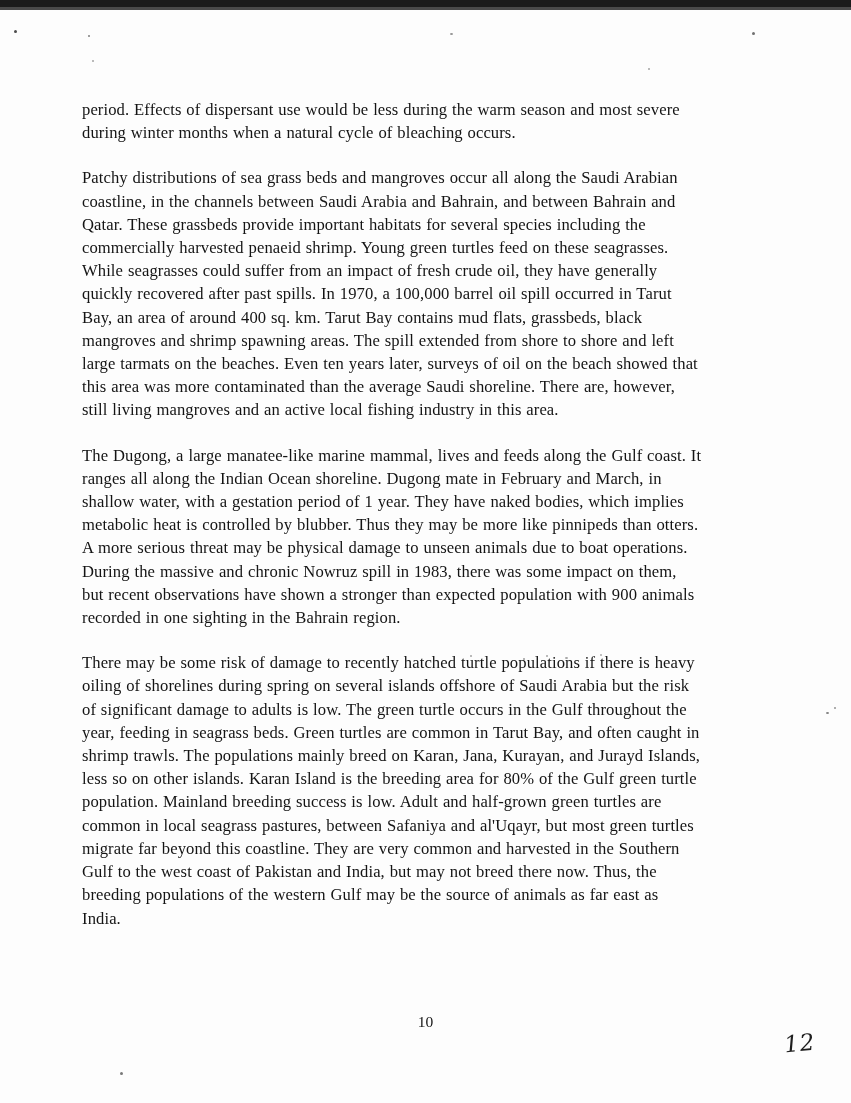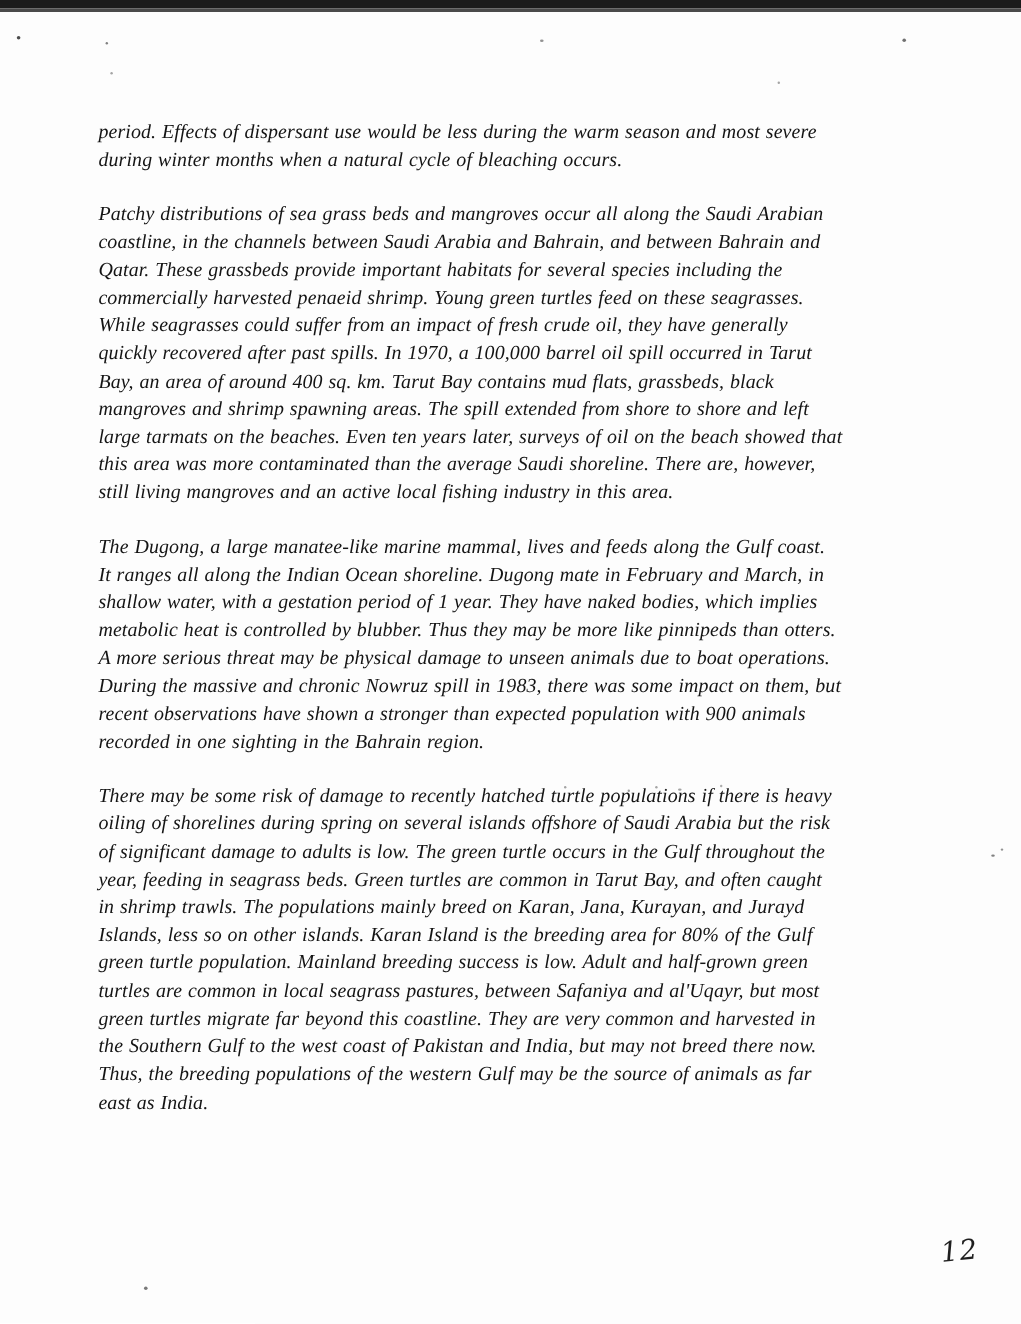--- a/index.html
+++ b/index.html
@@ -48,21 +48,20 @@
   }
 
   p.para {
     margin: 0 0 22px 0;
     font-size: 16.6px;
     line-height: 23.2px;
     text-align: left;
     letter-spacing: 0.1px;
     color: #141414;
     word-spacing: 0.6px;
-    font-style: italic;
   }
 
   .page-number {
     position: absolute;
     left: 0;
     top: 1013px;
     width: 851px;
     text-align: center;
     font-size: 15.5px;
     color: #141414;
@@ -125,15 +124,16 @@
   <span class="speck s13"></span>
   <span class="speck s14"></span>
 
   <div class="content">
     <p class="para">period.  Effects of dispersant use would be less during the warm season and most severe during winter months when a natural cycle of bleaching occurs.</p>
     <p class="para">Patchy distributions of sea grass beds and mangroves occur all along the Saudi Arabian coastline, in the channels between Saudi Arabia and Bahrain, and between Bahrain and Qatar.  These grassbeds provide important habitats for several species including the commercially harvested penaeid shrimp.  Young green turtles feed on these seagrasses.  While seagrasses could suffer from an impact of fresh crude oil, they have generally quickly recovered after past spills.  In 1970, a 100,000 barrel oil spill occurred in Tarut Bay, an area of around 400 sq. km.  Tarut Bay contains mud flats, grassbeds, black mangroves and shrimp spawning areas.  The spill extended from shore to shore and left large tarmats on the beaches.  Even ten years later, surveys of oil on the beach showed that this area was more contaminated than the average Saudi shoreline.  There are, however, still living mangroves and an active local fishing industry in this area.</p>
     <p class="para">The Dugong, a large manatee-like marine mammal, lives and feeds along the Gulf coast.  It ranges all along the Indian Ocean shoreline.  Dugong mate in February and March, in shallow water, with a gestation period of 1 year. They have naked bodies, which implies metabolic heat is controlled by blubber.  Thus they may be more like pinnipeds than otters.  A more serious threat may be physical damage to unseen animals due to boat operations.  During the massive and chronic Nowruz spill in 1983, there was some impact on them, but recent observations have shown a stronger than expected population with 900 animals recorded in one sighting in the Bahrain region.</p>
     <p class="para">There may be some risk of damage to recently hatched turtle populations if there is heavy oiling of shorelines during spring on several islands offshore of Saudi Arabia but the risk of significant damage to adults is low.  The green turtle occurs in the Gulf throughout the year, feeding  in seagrass beds.  Green turtles are common in Tarut Bay, and often caught in shrimp trawls.  The populations mainly breed on Karan, Jana, Kurayan, and Jurayd Islands, less so on other islands.  Karan Island is the breeding area for 80% of the Gulf green turtle population.  Mainland breeding success is low.  Adult and half-grown green turtles are common in local seagrass pastures, between Safaniya and al'Uqayr, but most green turtles migrate far beyond this coastline.  They are very common and harvested in the Southern Gulf to the west coast of Pakistan and India, but may not breed there now.  Thus, the breeding populations of the western Gulf may be the source of animals as far east as India.</p>
   </div>
 
+  <div class="page-number">10</div>
   <div class="handwriting">12</div>
 
 </div>
 
 </body></html>

